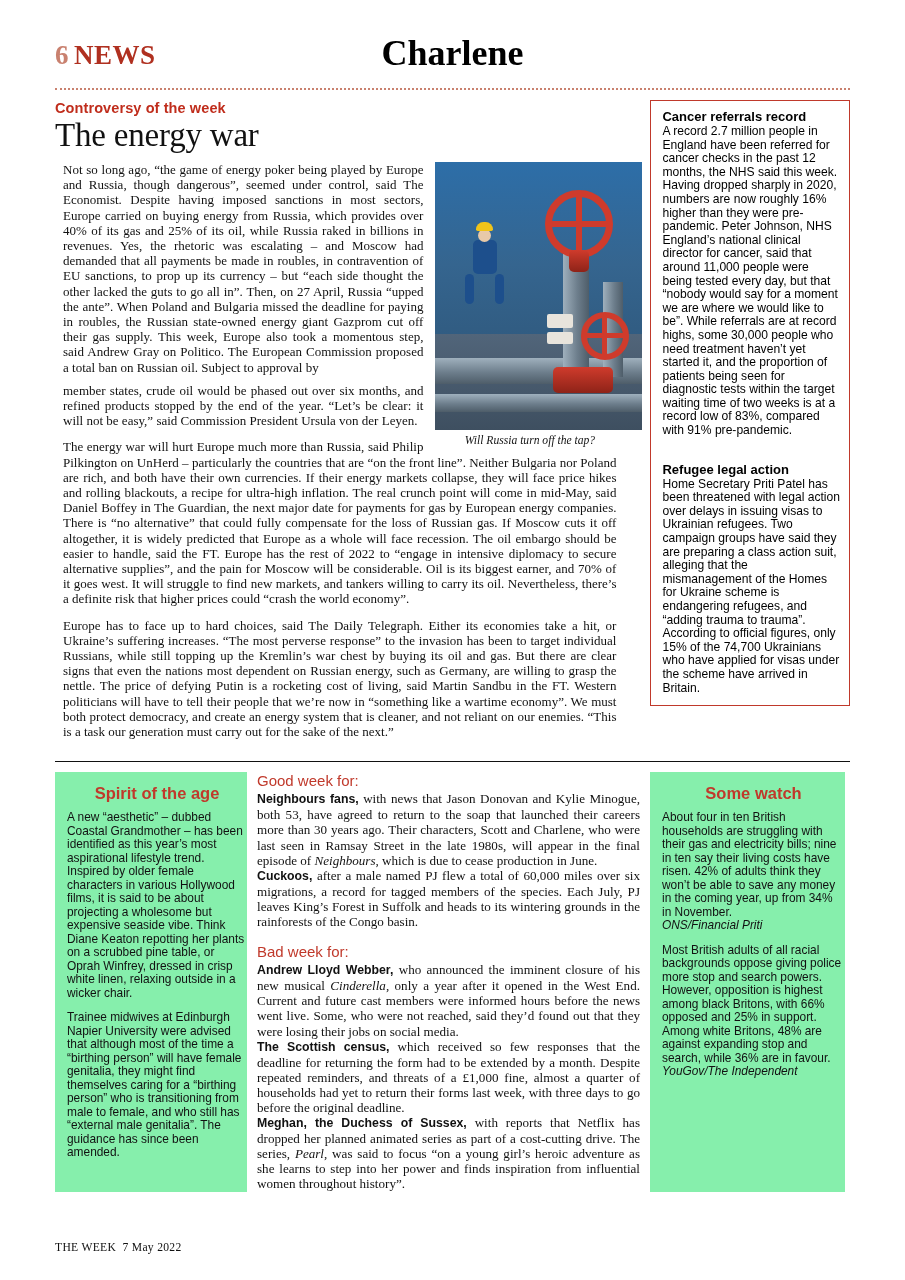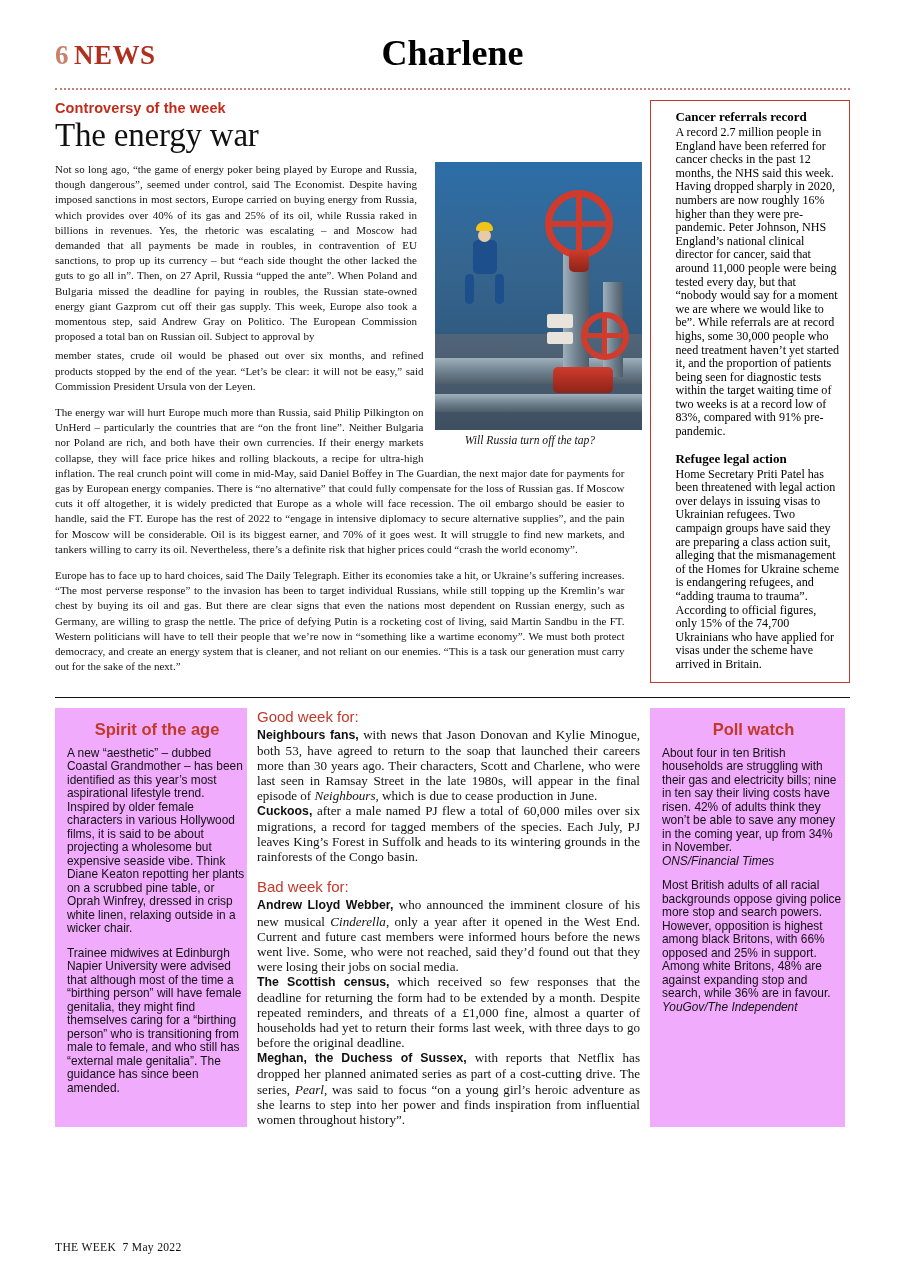--- a/index.html
+++ b/index.html
@@ -58,24 +58,24 @@
     letter-spacing:.1px;
   }
   .headline{
     font-family:"Liberation Serif", serif;
     font-size:33px;font-weight:400;
     margin:0 0 9px 0;line-height:1.06;
     letter-spacing:-.2px;
   }
 
   .body-text{
-    font-size:11px;
+    font-size:13px;
     line-height:15.2px;
     text-align:justify;
-    margin:0;
+    margin:8px;
     hyphens:auto;
   }
   .body-text + .body-text{margin-top:11px;}
 
   
   .figure{
     float:right;
     width:189px;
     margin:0 0 6px 12px;
   }
@@ -93,48 +93,48 @@
     padding-top:4px;
     color:#111;
   }
 
   
   .narrow{width:362px;}
 
   
   .newsbox{
     border:1.3px solid #c0392b;
-    padding:8px 9px 10px 24px;
+    padding:8px 9px 10px 11px;
     box-sizing:border-box;
-    font-family:Liberation Serif, serif;
+    font-family:Liberation Sans, sans-serif;
     background:#fff;
   }
   .newsbox h3{
     font-size:13px;font-weight:700;
     margin:0 0 1px 0;color:#000;
   }
   .newsbox p{
     font-size:12.1px;line-height:13.6px;
     margin:0;color:#000;
   }
-  .newsbox .sub{margin-top:12px;}
+  .newsbox .sub{margin-top:24px;}
 
   
   .hr-thin{
     border-top:1px solid #111;
     margin:14px 0 0 0;
     width:100%;
   }
   .bottom-area{
     display:flex;
     margin-top:10px;
     gap:10px;
   }
   .pinkbox{
-    background:#f0abfc;
+    background:#86efac;
     box-sizing:border-box;
     padding:10px 0 14px 12px;
     font-family:"Liberation Sans", sans-serif;
   }
   .pinkbox h3{
     text-align:center;
     color:#c0392b;
     font-size:16.5px;font-weight:700;
     margin:2px 0 8px 0;
   }
@@ -295,22 +295,22 @@
       <p class="wk-item">
         <b>The Scottish census,</b><span> which received so few responses that the deadline for returning the form had to be extended by a month. Despite repeated reminders, and threats of a £1,000 fine, almost a quarter of households had yet to return their forms last week, with three days to go before the original deadline.</span>
       </p>
 
       <p class="wk-item">
         <b>Meghan, the Duchess of Sussex,</b><span> with reports that Netflix has dropped her planned animated series as part of a cost-cutting drive. The series, </span><i>Pearl</i><span>, was said to focus “on a young girl’s heroic adventure as she learns to step into her power and finds inspiration from influential women throughout history”.</span>
       </p>
     </div>
 
     <div class="pinkbox col-right">
-      <h3>Poll watch</h3>
-      <p><span>About four in ten British households are struggling with their gas and electricity bills; nine in ten say their living costs have risen. 42% of adults think they won’t be able to save any money in the coming year, up from 34% in November.</span><br><span class="src">ONS/Financial Times</span></p>
+      <h3>Some watch</h3>
+      <p><span>About four in ten British households are struggling with their gas and electricity bills; nine in ten say their living costs have risen. 42% of adults think they won’t be able to save any money in the coming year, up from 34% in November.</span><br><span class="src">ONS/Financial Priti</span></p>
       <p><span>Most British adults of all racial backgrounds oppose giving police more stop and search powers. However, opposition is highest among black Britons, with 66% opposed and 25% in support. Among white Britons, 48% are against expanding stop and search, while 36% are in favour.</span><br><span class="src">YouGov/The Independent</span></p>
     </div>
   </div>
 
   <div class="footer">
     <span>THE WEEK</span>&nbsp;&nbsp;<span>7 May 2022</span>
   </div>
 
 </div>
 

